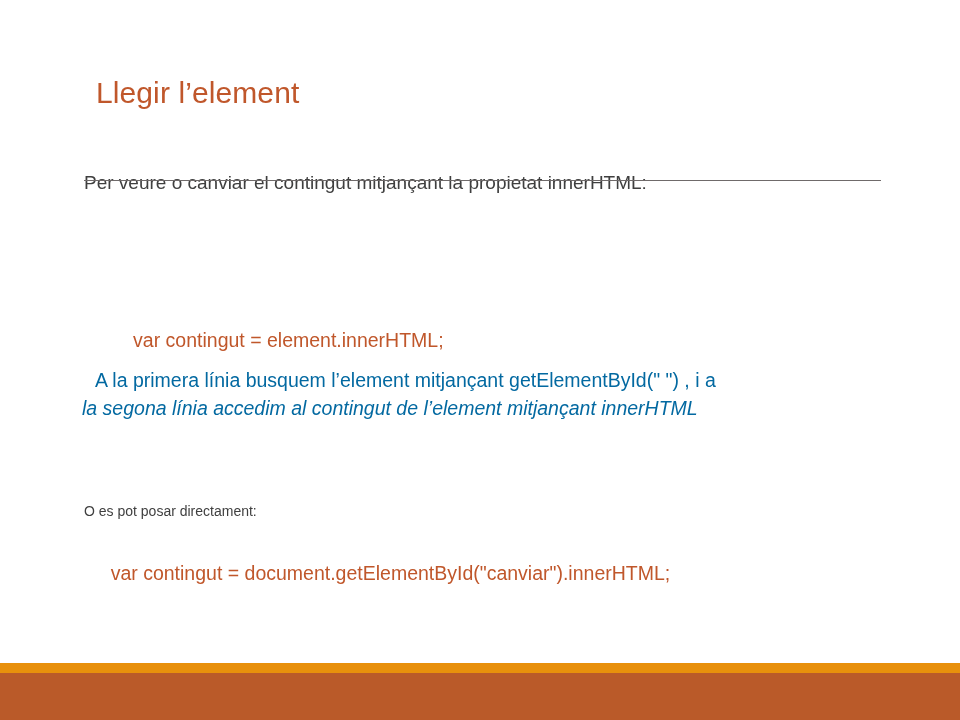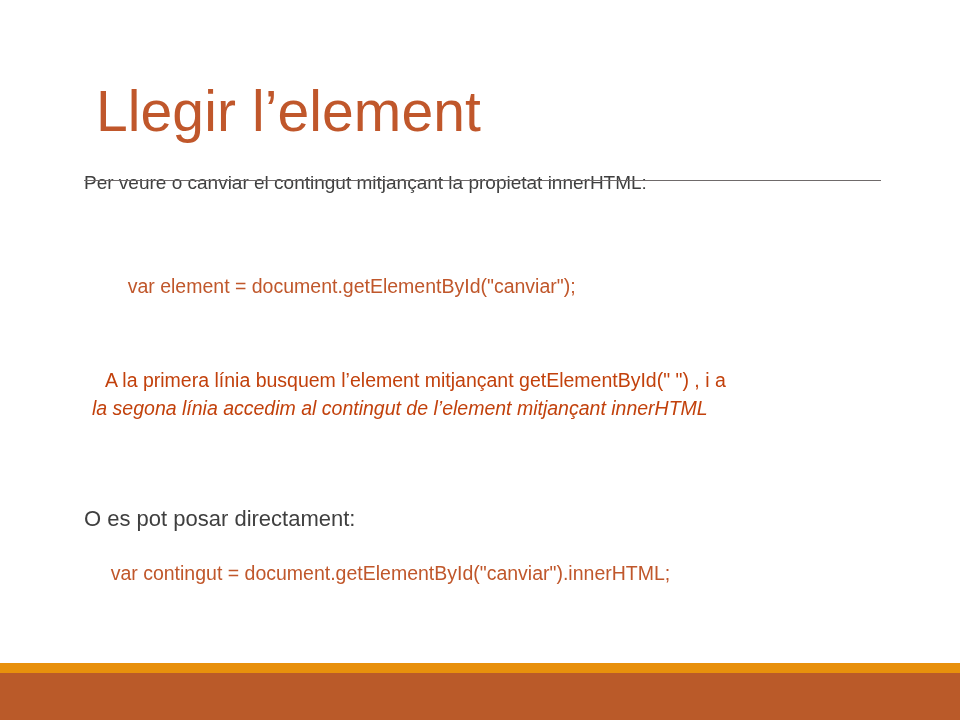--- a/index.html
+++ b/index.html
@@ -21,21 +21,21 @@
     top: 0;
     width: 960px;
     height: 720px;
     background: #ffffff;
   }
 
   .slide-title {
     position: absolute;
     left: 96px;
     top: 47px;
-    font-size: 57px;
+    font-size: 30px;
     line-height: 52px;
     font-weight: 400;
     color: #C0572B;
     letter-spacing: 0.1px;
     white-space: nowrap;
   }
 
   .intro-line {
     position: absolute;
     left: 84px;
@@ -60,38 +60,38 @@
     left: 106px;
     top: 246px;
     font-size: 19.5px;
     line-height: 27px;
     color: #C0572B;
     white-space: pre;
   }
 
   .explain-block {
     position: absolute;
-    left: 105px;
+    left: 95px;
     top: 366px;
     width: 790px;
     font-size: 19.5px;
     line-height: 28px;
-    color: #c2410c;
+    color: #0369a1;
   }
   .explain-block .ln2 {
     display: block;
     margin-left: -13px;
     font-style: italic;
   }
 
   .alt-intro {
     position: absolute;
     left: 84px;
     top: 484px;
-    font-size: 22px;
+    font-size: 14px;
     line-height: 26px;
     color: #3f3f3f;
     white-space: nowrap;
   }
 
   .code-block-2 {
     position: absolute;
     left: 89px;
     top: 533px;
     font-size: 19.5px;
@@ -124,21 +124,22 @@
 
 <div class="slide">
 
   <h1 class="slide-title">Llegir l’element</h1>
 
   <p class="intro-line">Per veure o canviar el contingut mitjançant  la propietat innerHTML:</p>
 
   <div class="divider"></div>
 
   <div class="code-block-1">
-    <span>var element = document.getElementById("canviar");</span><br>
+    <br>
+    <span> var contingut = element.innerHTML;</span>
   </div>
 
   <div class="explain-block">
     <span>A la primera línia busquem l’element  mitjançant getElementById(" ") ,  i a</span>
     <span class="ln2">la segona línia  accedim al contingut de l’element  mitjançant innerHTML</span>
   </div>
 
   <p class="alt-intro">O es pot posar directament:</p>
 
   <div class="code-block-2">

